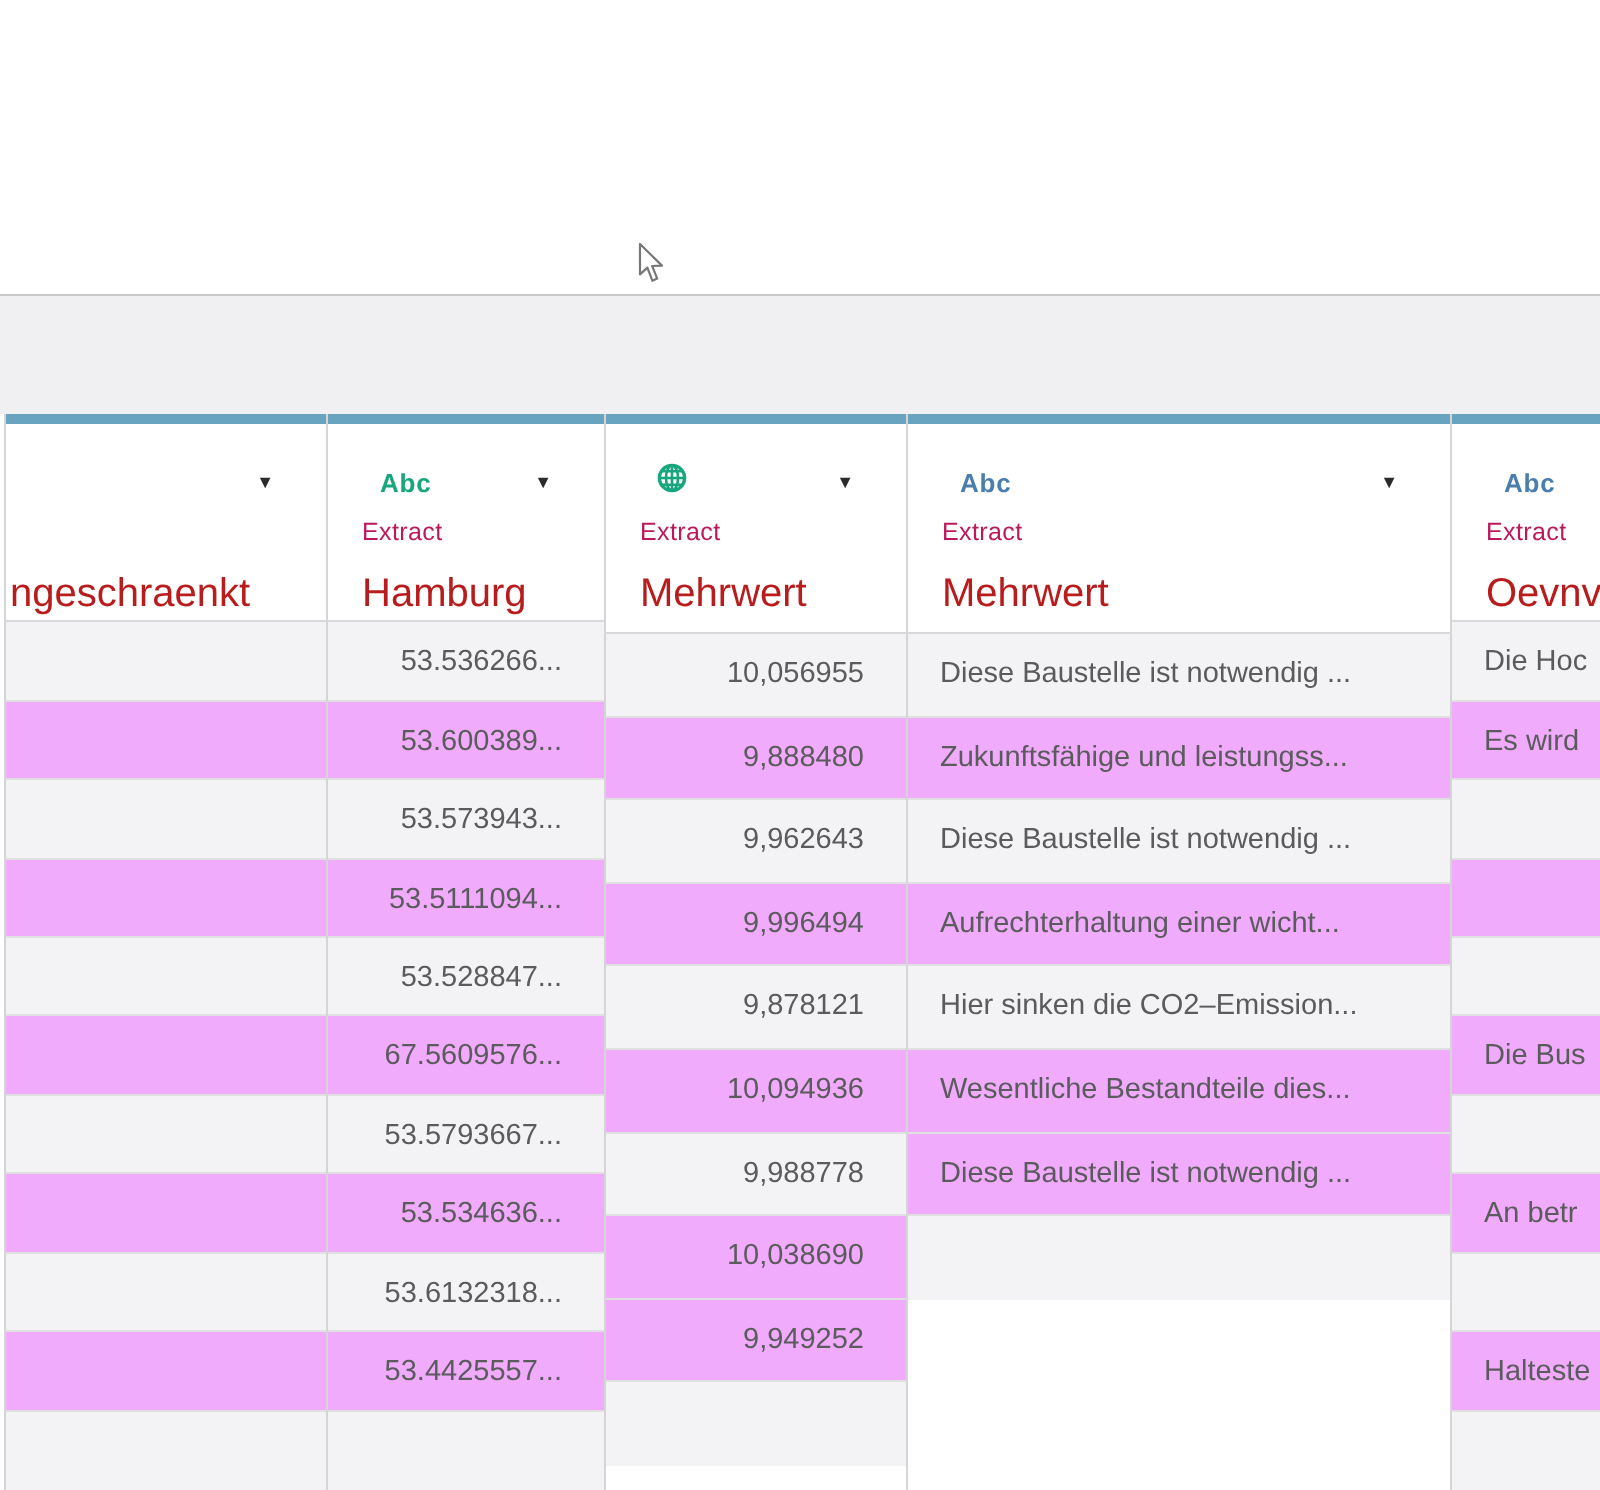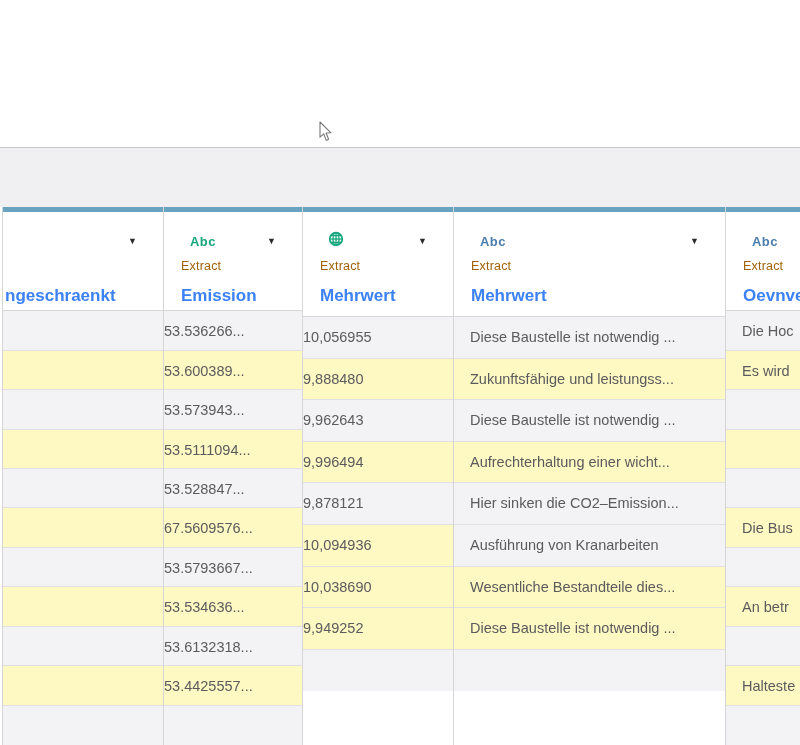--- a/index.html
+++ b/index.html
@@ -32,36 +32,36 @@
     position:absolute;top:22px;left:26px;
     font-size:13px;font-weight:bold;letter-spacing:.4px;
   }
   .type-globe{position:absolute;top:19px;left:25px;width:16px;height:16px;}
   .menu-arrow{
     position:absolute;top:23px;right:26px;
     font-size:9px;color:#2b2b2b;line-height:12px;
   }
   .extract-label{
     position:absolute;top:47px;left:17px;
-    font-size:12.5px;color:#a16207;letter-spacing:.2px;
+    font-size:12.5px;color:#be185d;letter-spacing:.2px;
   }
   .field-name{
     position:absolute;top:74px;left:17px;right:4px;
-    font-size:17px;font-weight:700;color:#3b82f6;
+    font-size:20px;font-weight:400;color:#b91c1c;
     white-space:nowrap;overflow:hidden;
   }
   .grid-col.first .field-name{left:2px;}
   .cell{
     height:41.6px;box-sizing:border-box;border-bottom:1px solid #e0dfe1;
     font-size:14.5px;color:#5b5b5d;line-height:40.6px;
     white-space:nowrap;overflow:hidden;
   }
   .cell.odd{background:#f3f2f4;}
-  .cell.even{background:#fef9c3;}
-  .cell.align-right{padding-right:21px;}
+  .cell.even{background:#f0abfc;}
+  .cell.align-right{text-align:right;padding-right:21px;}
   .cell.align-left{text-align:left;padding-left:16px;}
   .cell.filler{border-bottom:none;height:41.6px;}
   
   .mouse-cursor{position:absolute;left:318px;top:121px;width:15px;height:22px;pointer-events:none;}
 </style>
 </head>
 <body>
 
 <div class="toolbar-strip"></div>
 
@@ -83,21 +83,21 @@
       <div class="cell odd align-left"></div>
       <div class="cell even align-left"></div>
       <div class="cell odd filler"></div>
     </div>
     <div class="grid-col" style="width: 139px;">
       <div class="accent-bar" style="background: rgb(104, 164, 192);"></div>
       <div class="col-header">
         <span class="type-abc" style="color: rgb(23, 166, 125);">Abc</span>
         <span class="menu-arrow">▼</span>
         <span class="extract-label">Extract</span>
-        <span class="field-name">Emission</span>
+        <span class="field-name">Hamburg</span>
       </div>
       <div class="cell odd align-right">53.536266...</div>
       <div class="cell even align-right">53.600389...</div>
       <div class="cell odd align-right">53.573943...</div>
       <div class="cell even align-right">53.5111094...</div>
       <div class="cell odd align-right">53.528847...</div>
       <div class="cell even align-right">67.5609576...</div>
       <div class="cell odd align-right">53.5793667...</div>
       <div class="cell even align-right">53.534636...</div>
       <div class="cell odd align-right">53.6132318...</div>
@@ -118,38 +118,38 @@
         <span class="menu-arrow">▼</span>
         <span class="extract-label">Extract</span>
         <span class="field-name">Mehrwert</span>
       </div>
       <div class="cell odd align-right">10,056955</div>
       <div class="cell even align-right">9,888480</div>
       <div class="cell odd align-right">9,962643</div>
       <div class="cell even align-right">9,996494</div>
       <div class="cell odd align-right">9,878121</div>
       <div class="cell even align-right">10,094936</div>
+      <div class="cell odd align-right">9,988778</div>
       <div class="cell even align-right">10,038690</div>
       <div class="cell even align-right">9,949252</div>
       <div class="cell odd filler"></div>
     </div>
     <div class="grid-col" style="width: 272px;">
       <div class="accent-bar" style="background: rgb(104, 164, 192);"></div>
       <div class="col-header">
         <span class="type-abc" style="color: rgb(74, 126, 172);">Abc</span>
         <span class="menu-arrow">▼</span>
         <span class="extract-label">Extract</span>
         <span class="field-name">Mehrwert</span>
       </div>
       <div class="cell odd align-left">Diese Baustelle ist notwendig ...</div>
       <div class="cell even align-left">Zukunftsfähige und leistungss...</div>
       <div class="cell odd align-left">Diese Baustelle ist notwendig ...</div>
       <div class="cell even align-left">Aufrechterhaltung einer wicht...</div>
       <div class="cell odd align-left">Hier sinken die CO2–Emission...</div>
-      <div class="cell odd align-left">Ausführung von Kranarbeiten</div>
       <div class="cell even align-left">Wesentliche Bestandteile dies...</div>
       <div class="cell even align-left">Diese Baustelle ist notwendig ...</div>
       <div class="cell odd filler"></div>
     </div>
     <div class="grid-col" style="width: 200px;">
       <div class="accent-bar" style="background: rgb(104, 164, 192);"></div>
       <div class="col-header">
         <span class="type-abc" style="color: rgb(74, 126, 172);">Abc</span>
         <span class="extract-label">Extract</span>
         <span class="field-name">Oevnve</span>

